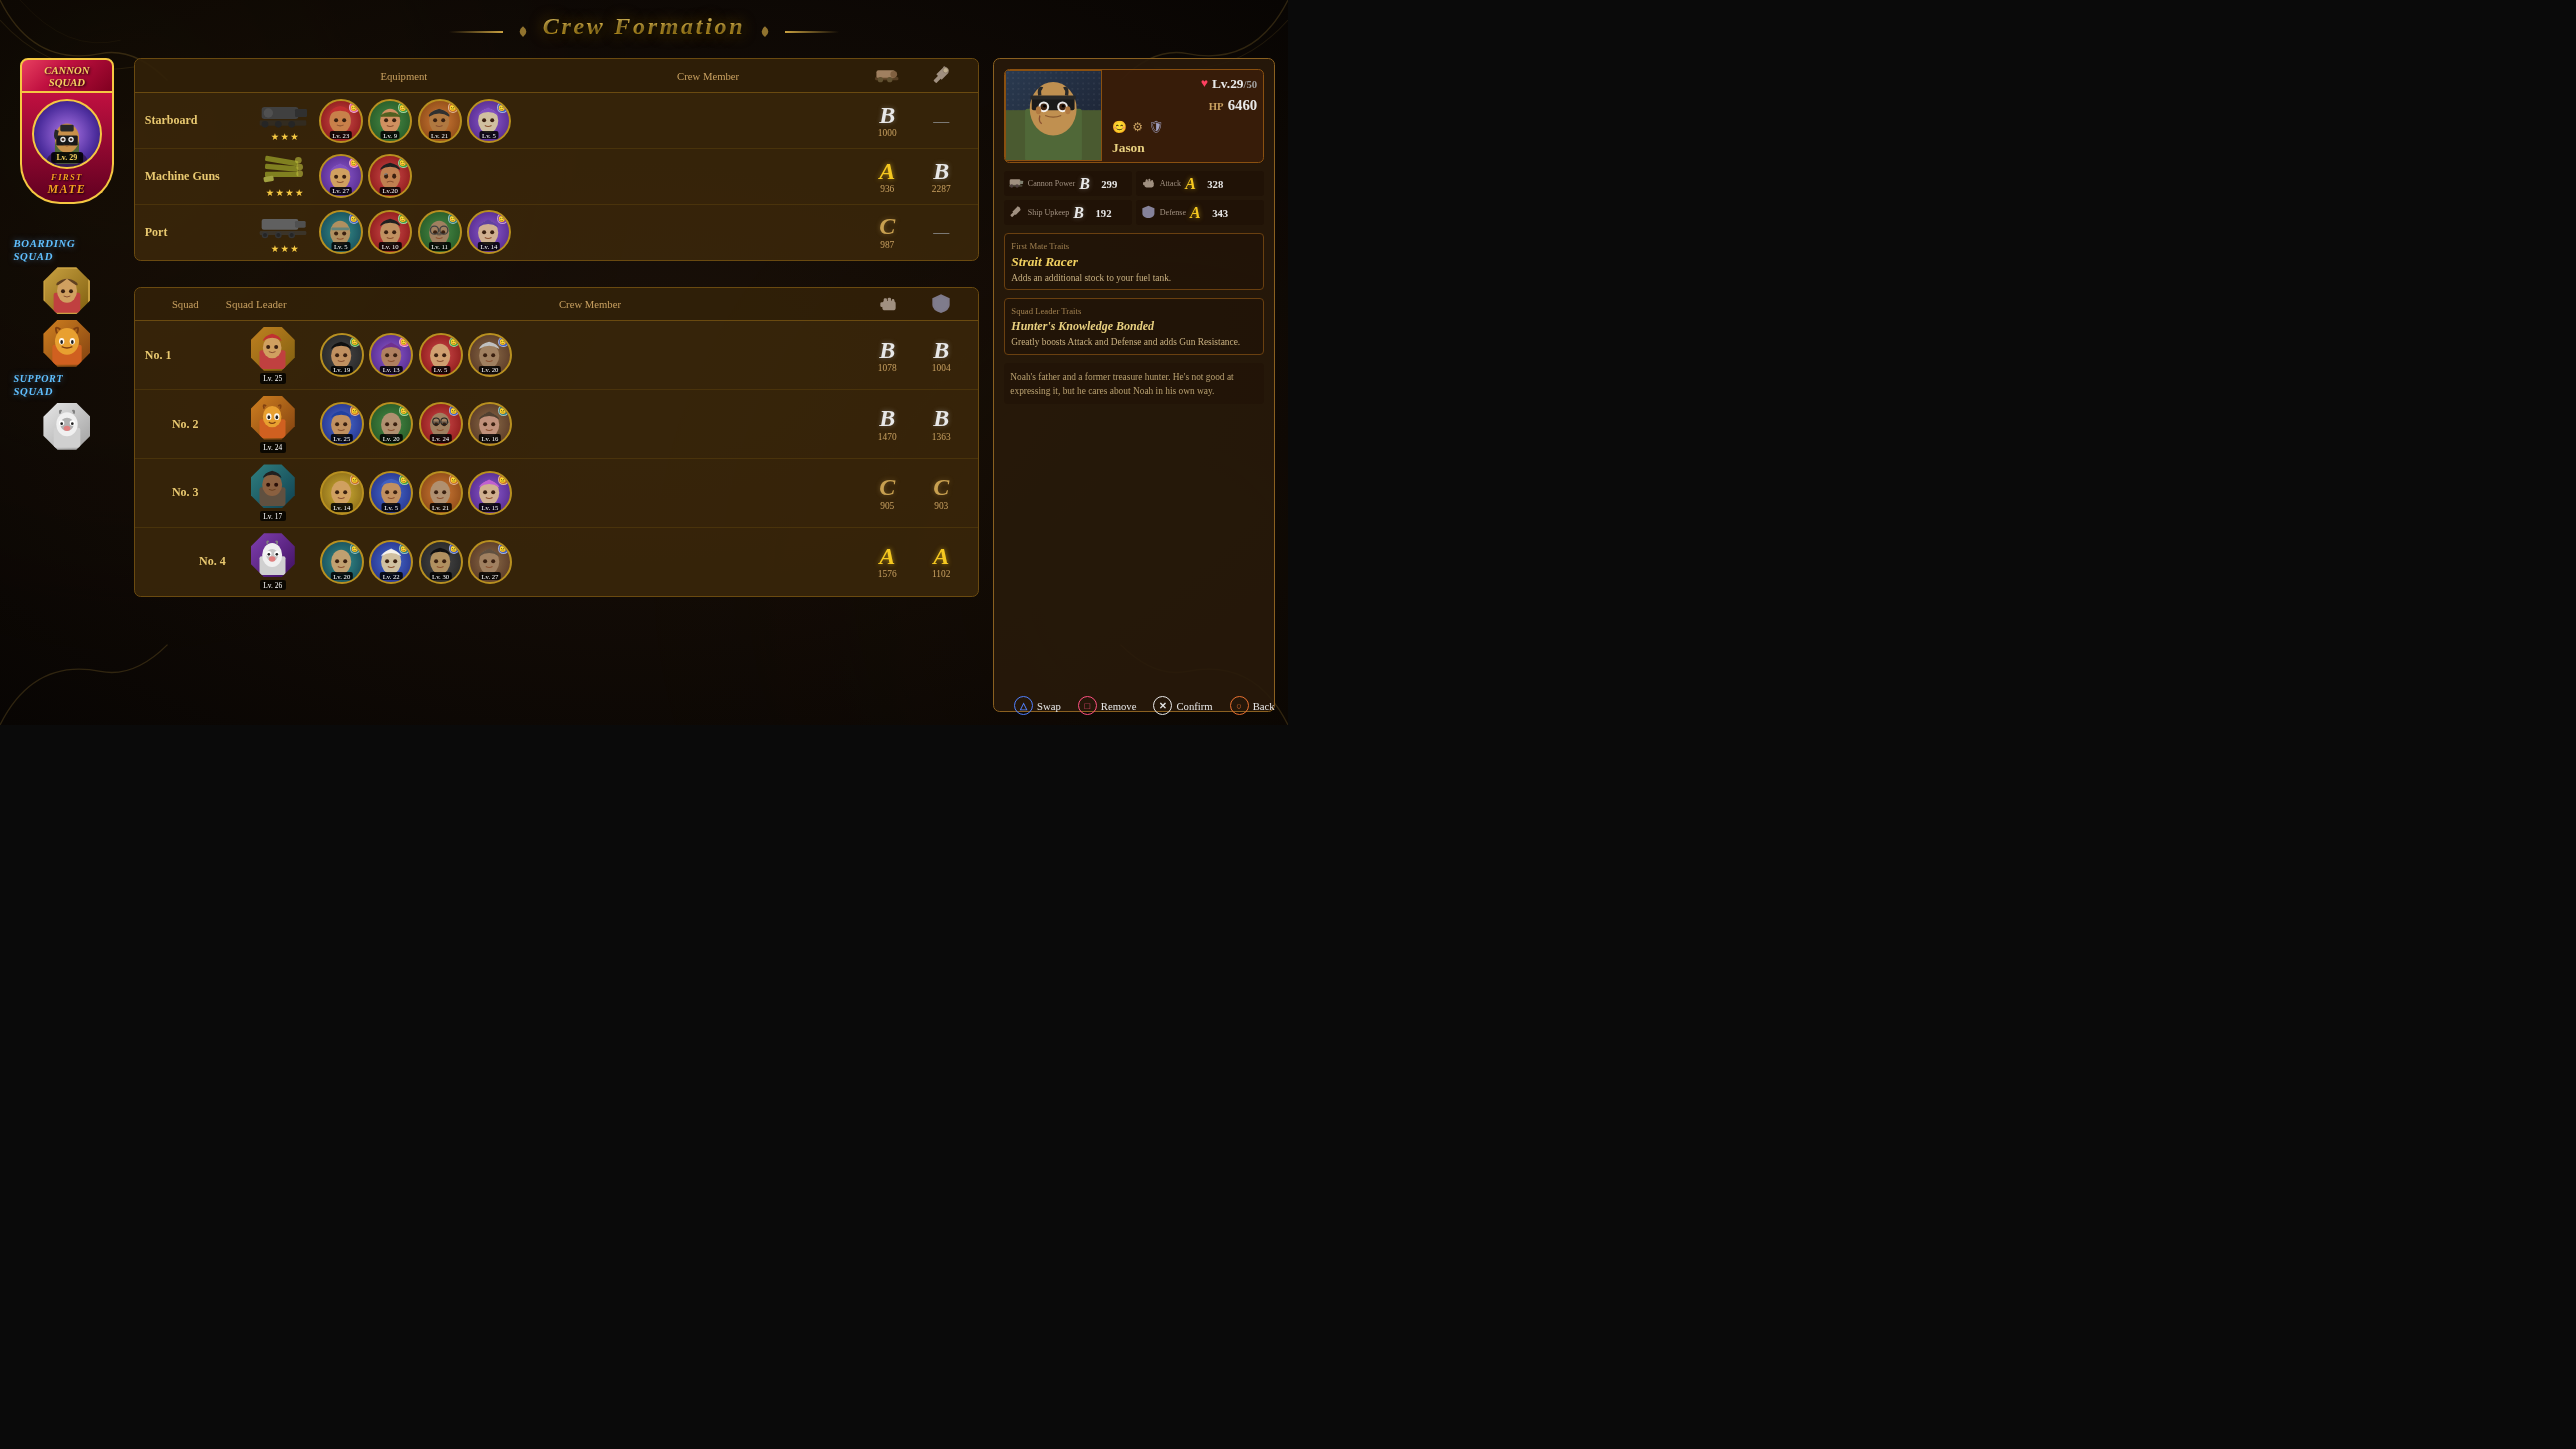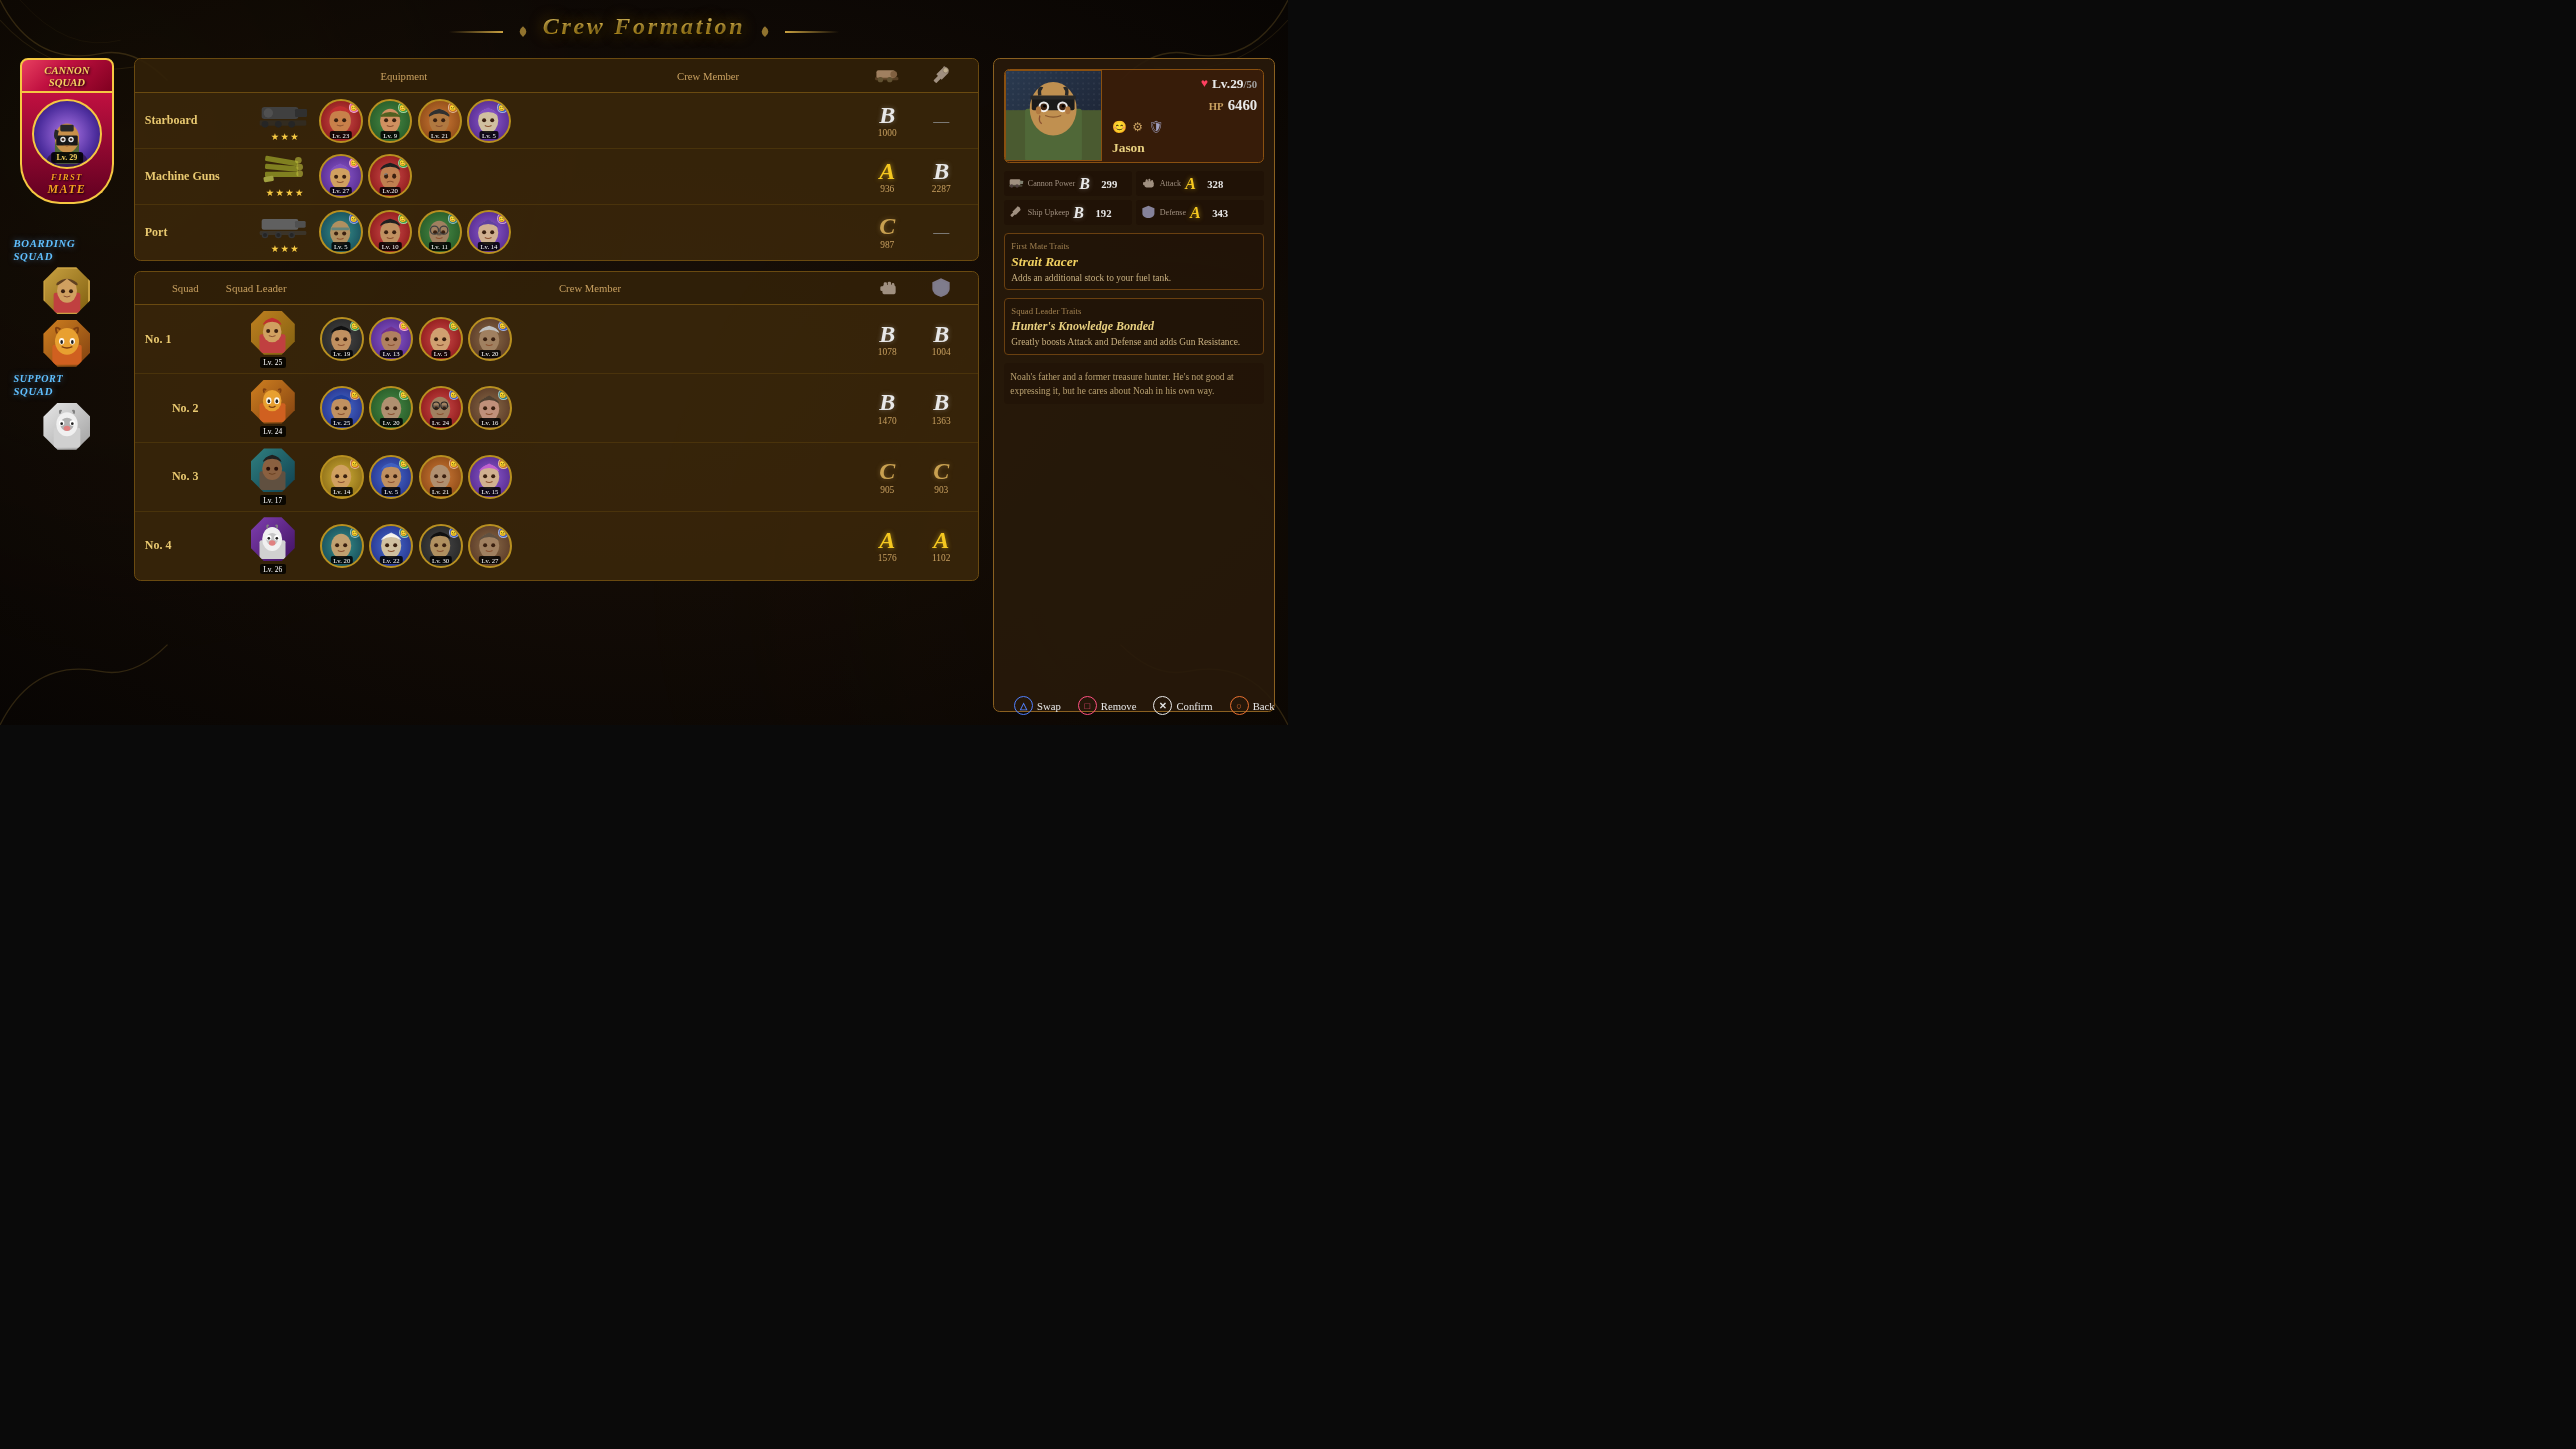--- a/index.html
+++ b/index.html
@@ -64,21 +64,21 @@
       display: flex;
       flex-direction: column;
       gap: 26px;
     }
 
     
     .center-panel {
       flex: 1;
       display: flex;
       flex-direction: column;
-      gap: 10px;
+      gap: 26px;
     }
 
     
     .table-panel {
       background: rgba(60, 40, 10, 0.85);
       border: 1.3px solid #6a4a10;
       border-radius: 6.7px;
       overflow: hidden;
     }
 
@@ -934,21 +934,21 @@
             <div class="grade-letter grade-C">C</div>
             <div class="grade-value">905</div>
           </div>
           <div class="grade-cell">
             <div class="grade-letter grade-C">C</div>
             <div class="grade-value">903</div>
           </div>
         </div>
 
         <div class="table-row-data boarding-row" style="border-bottom:none;">
-          <div class="row-label" style="text-align:left;">No. 4</div>
+          <div class="row-label" style="text-align:right;">No. 4</div>
           <div style="display:flex; flex-direction:column; align-items:center; gap:2.7px;">
             <div style="width:44px; height:44px; clip-path:polygon(30% 0%,70% 0%,100% 30%,100% 70%,70% 100%,30% 100%,0% 70%,0% 30%); background:linear-gradient(135deg,#8040b0,#401060); display:flex; align-items:center; justify-content:center;">
               <svg width="37" height="40" viewBox="0 0 55 60">
                 <rect x="8" y="32" width="39" height="28" rx="3" fill="#d0d0d0"></rect>
                 <ellipse cx="27" cy="30" rx="15" ry="18" fill="#f0f0f0"></ellipse>
                 <ellipse cx="27" cy="30" rx="9" ry="9" fill="#202020" opacity="0.2"></ellipse>
                 <ellipse cx="22" cy="28" rx="4" ry="4" fill="#ffffff"></ellipse>
                 <ellipse cx="34" cy="28" rx="4" ry="4" fill="#ffffff"></ellipse>
                 <ellipse cx="22" cy="29" rx="2" ry="2" fill="#202020"></ellipse>
                 <ellipse cx="34" cy="29" rx="2" ry="2" fill="#202020"></ellipse>

